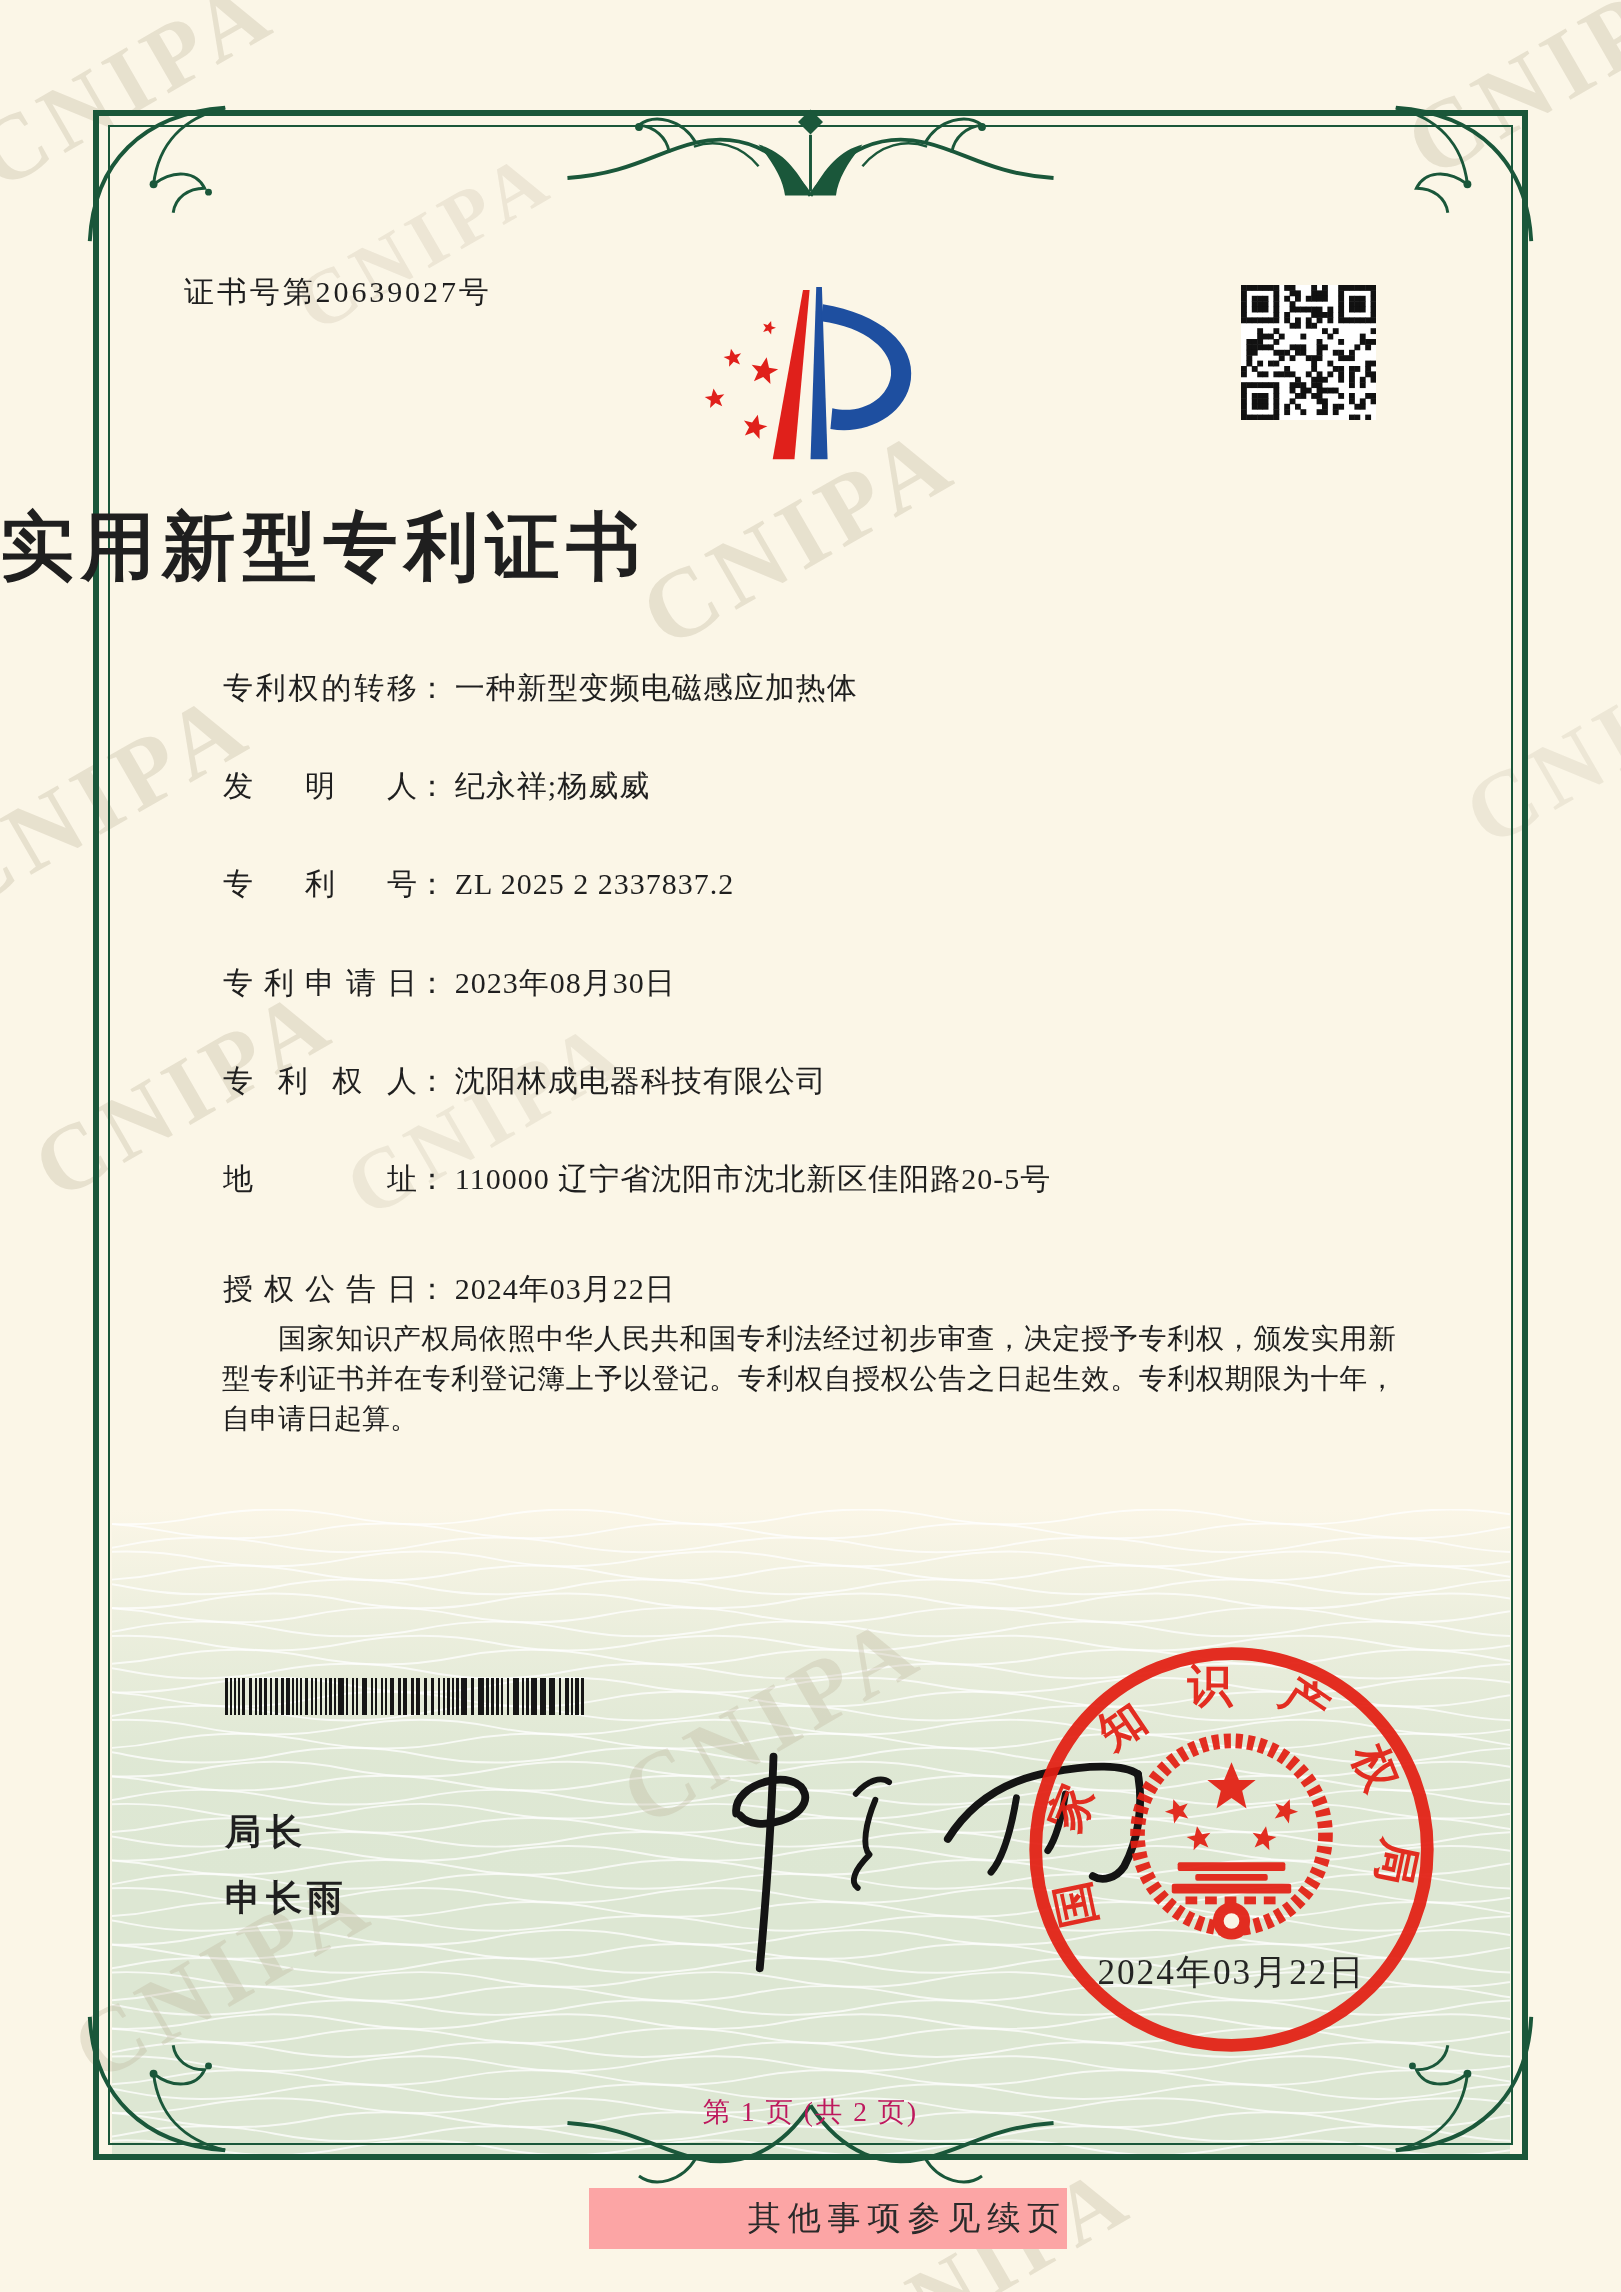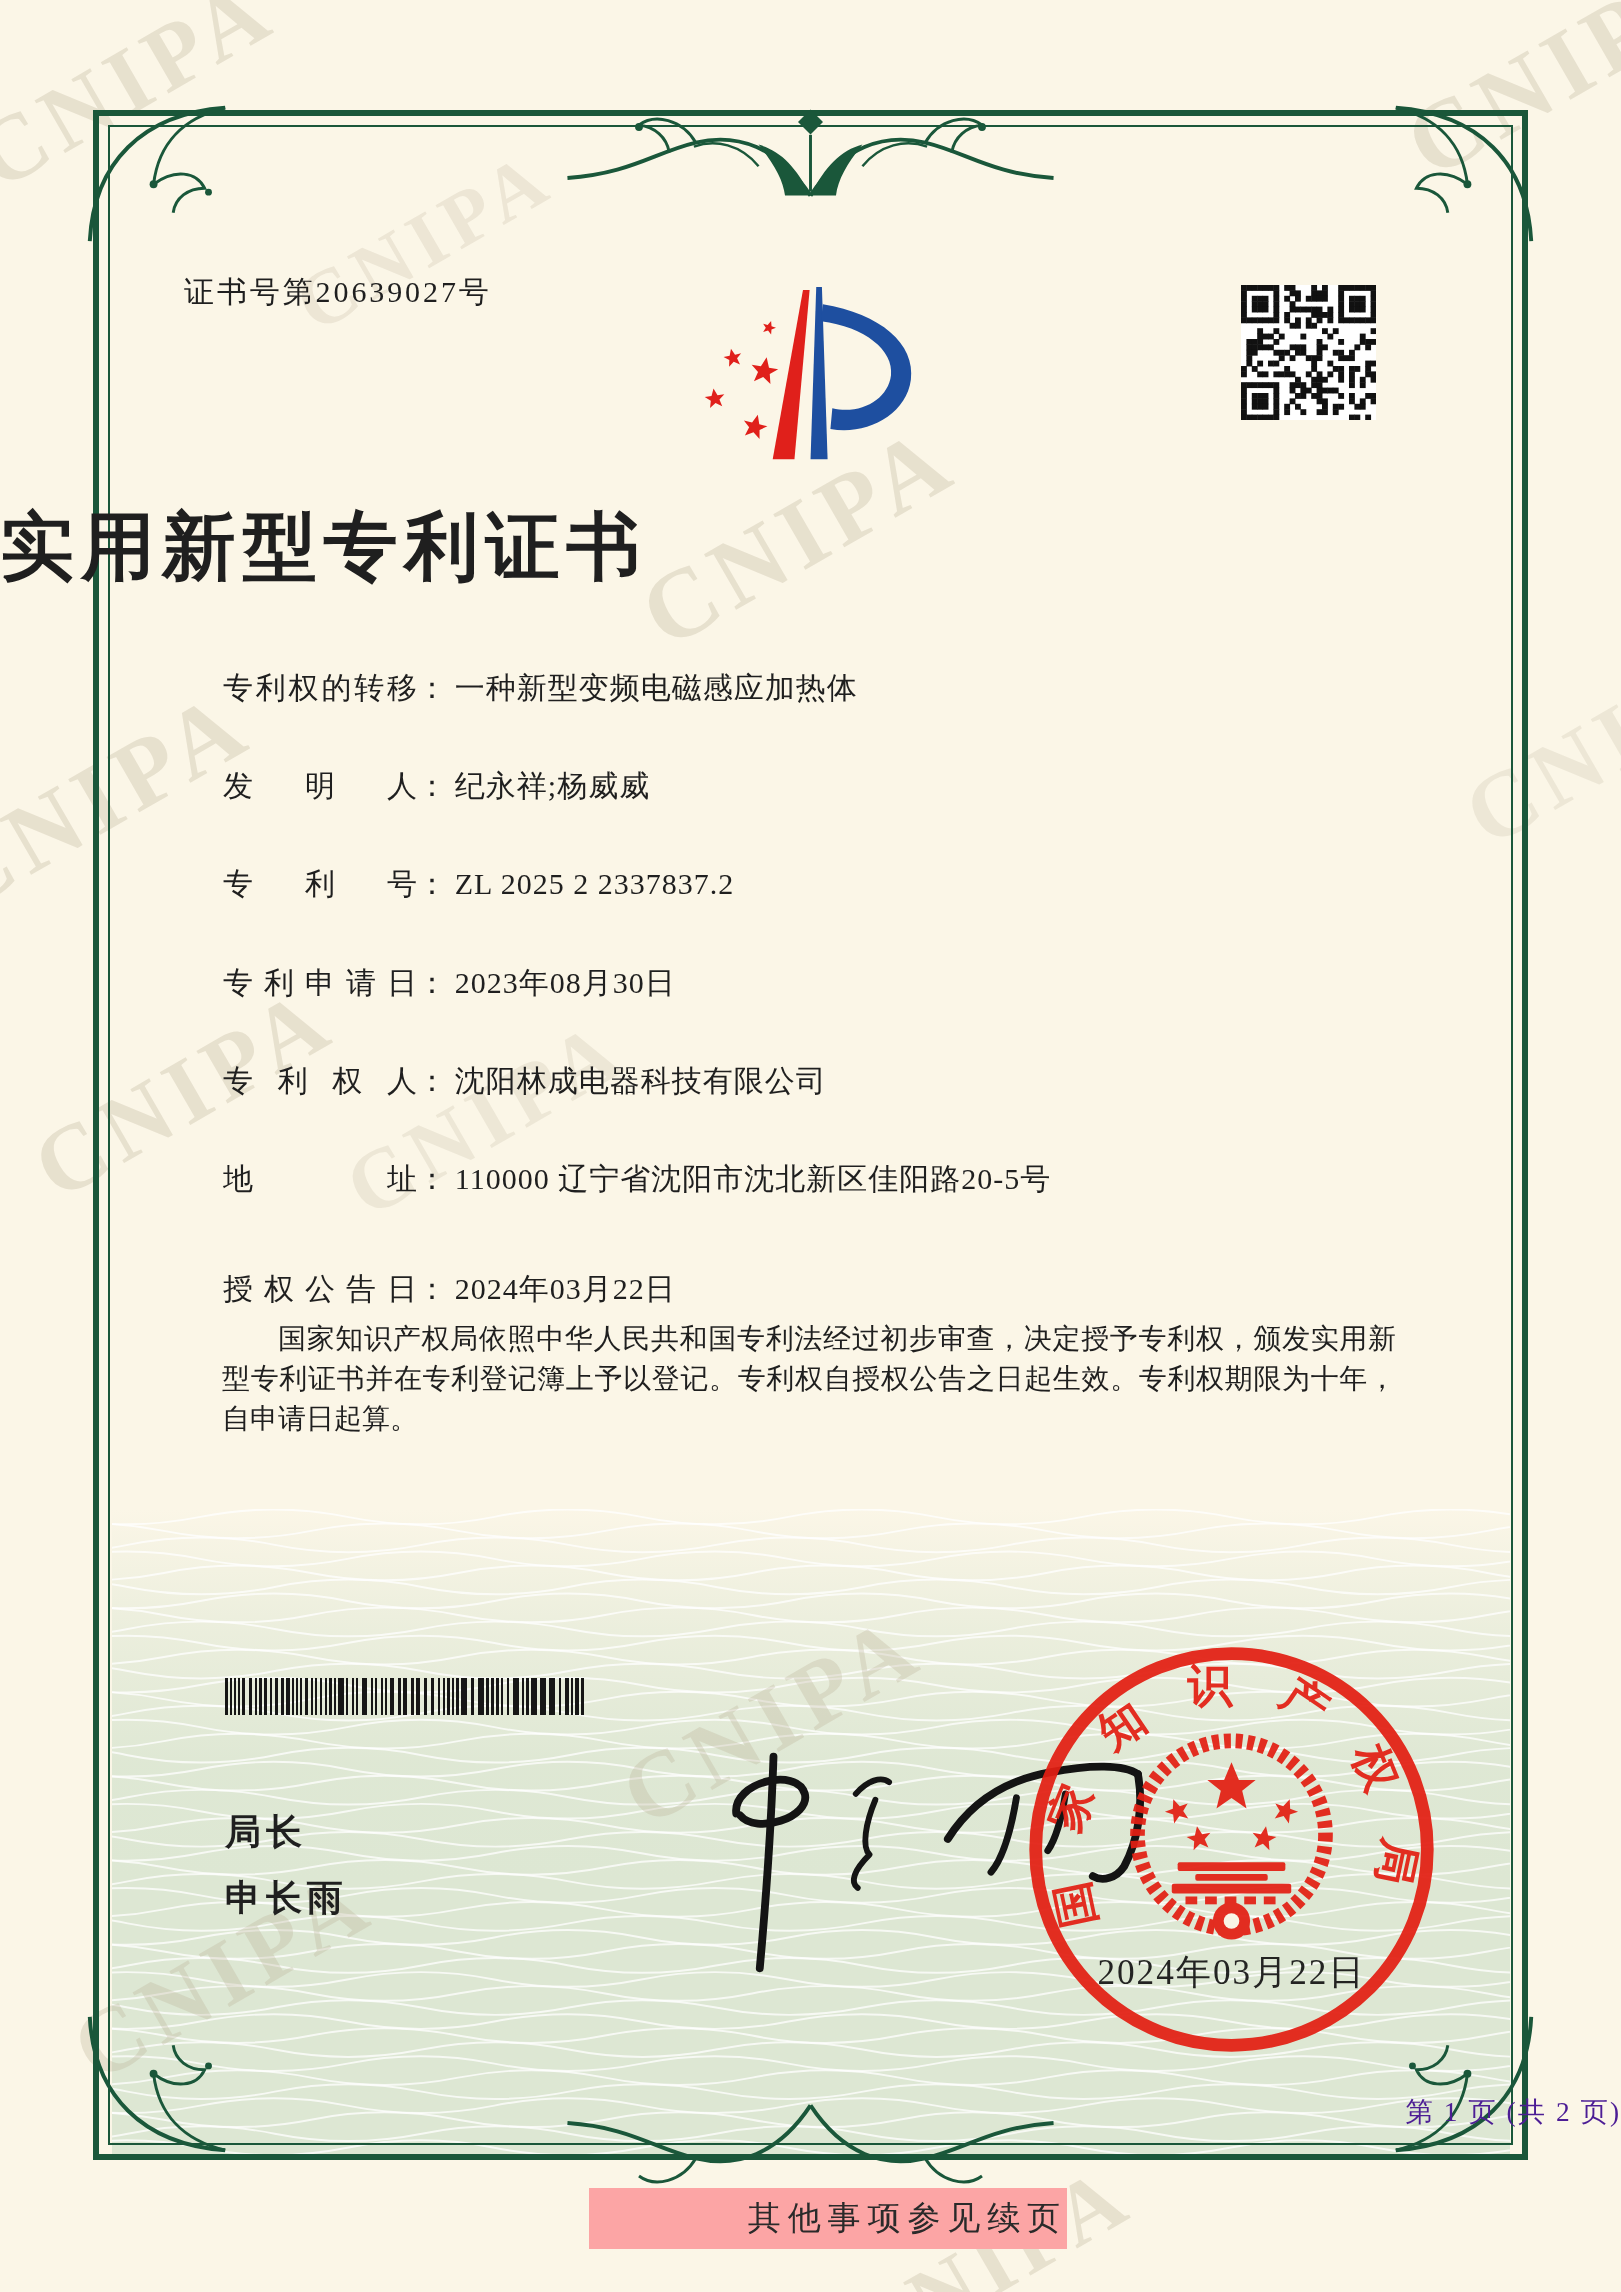--- a/index.html
+++ b/index.html
@@ -67,22 +67,22 @@
   .barcode span{display:inline-block;height:100%;background:#161616;}
   
   .sig-title{position:absolute;left:225px;top:1808px;font-size:36px;font-weight:600;
     font-family:"Liberation Sans","DejaVu Sans",sans-serif;letter-spacing:4.9px;z-index:5;}
   .sig-name{position:absolute;left:225px;top:1874px;font-size:36px;font-weight:600;
     font-family:"Liberation Sans","DejaVu Sans",sans-serif;letter-spacing:4.9px;z-index:5;}
   .signature{position:absolute;left:701px;top:1737px;z-index:6;}
   
   .seal{position:absolute;left:1021px;top:1639px;z-index:6;opacity:.93;}
   
-  .page-ind{position:absolute;left:0;right:0;top:2094px;text-align:right;font-size:27.4px;
-    letter-spacing:2px;color:#4c1d95;z-index:5;}
+  .page-ind{position:absolute;left:0;right:0;top:2094px;text-align:center;font-size:27.4px;
+    letter-spacing:2px;color:#be185d;z-index:5;}
   .cont-box{
     position:absolute;left:589px;top:2188px;width:478px;height:61px;background:#fca5a5;
     display:flex;align-items:center;justify-content:flex-end;z-index:5;
   }
   .cont-box span{font-size:33px;letter-spacing:6.9px;color:#2a2a2a;}
   .orn{position:absolute;z-index:4;}
 </style>
 </head>
 <body>
 

